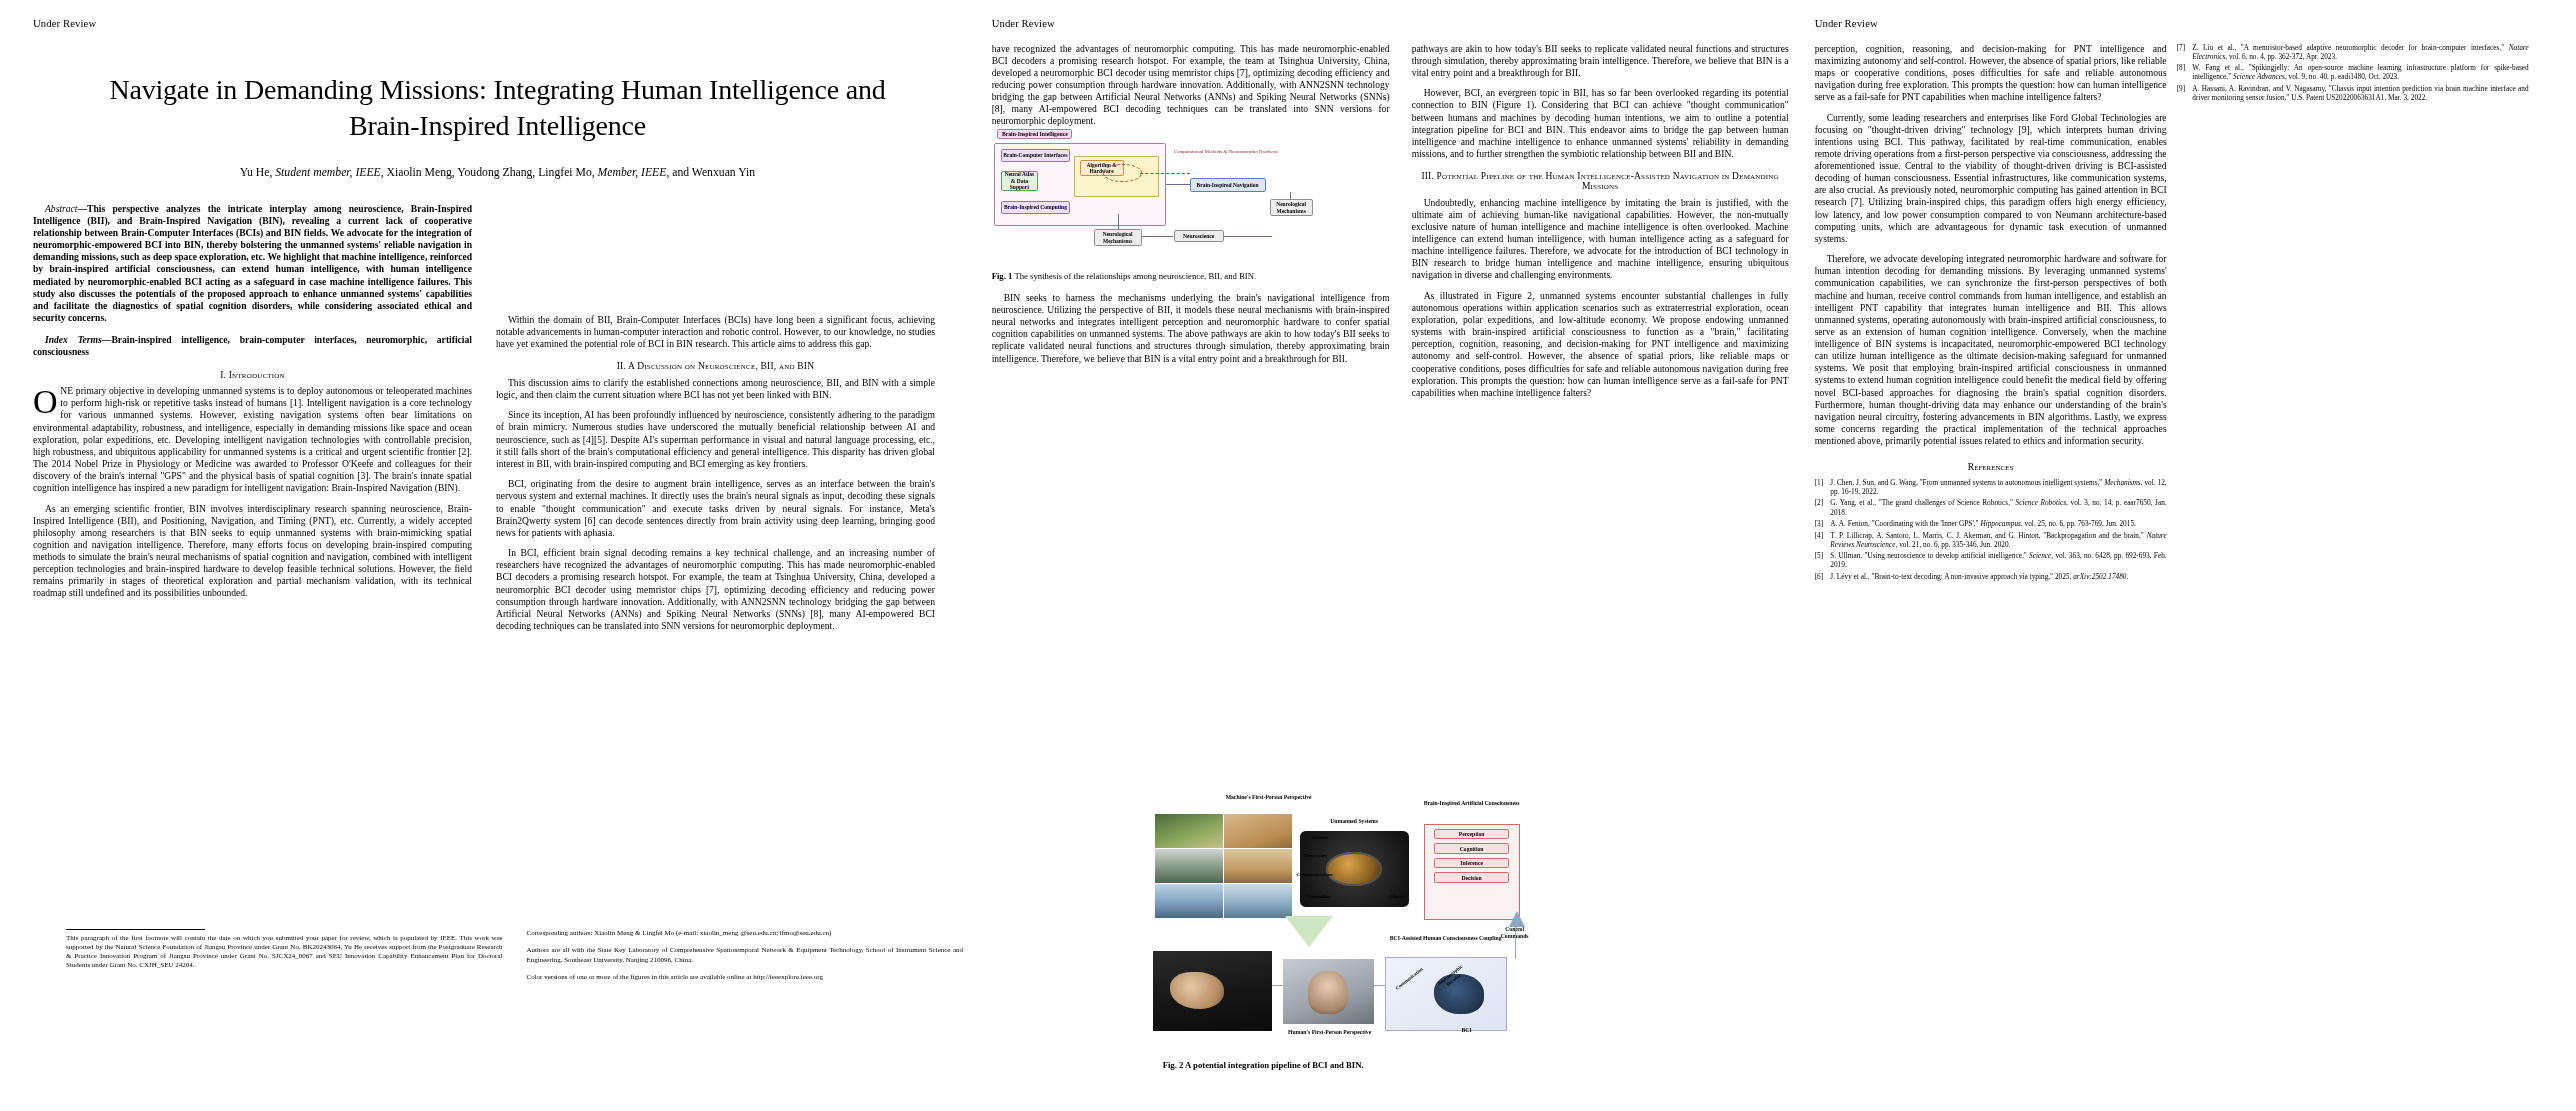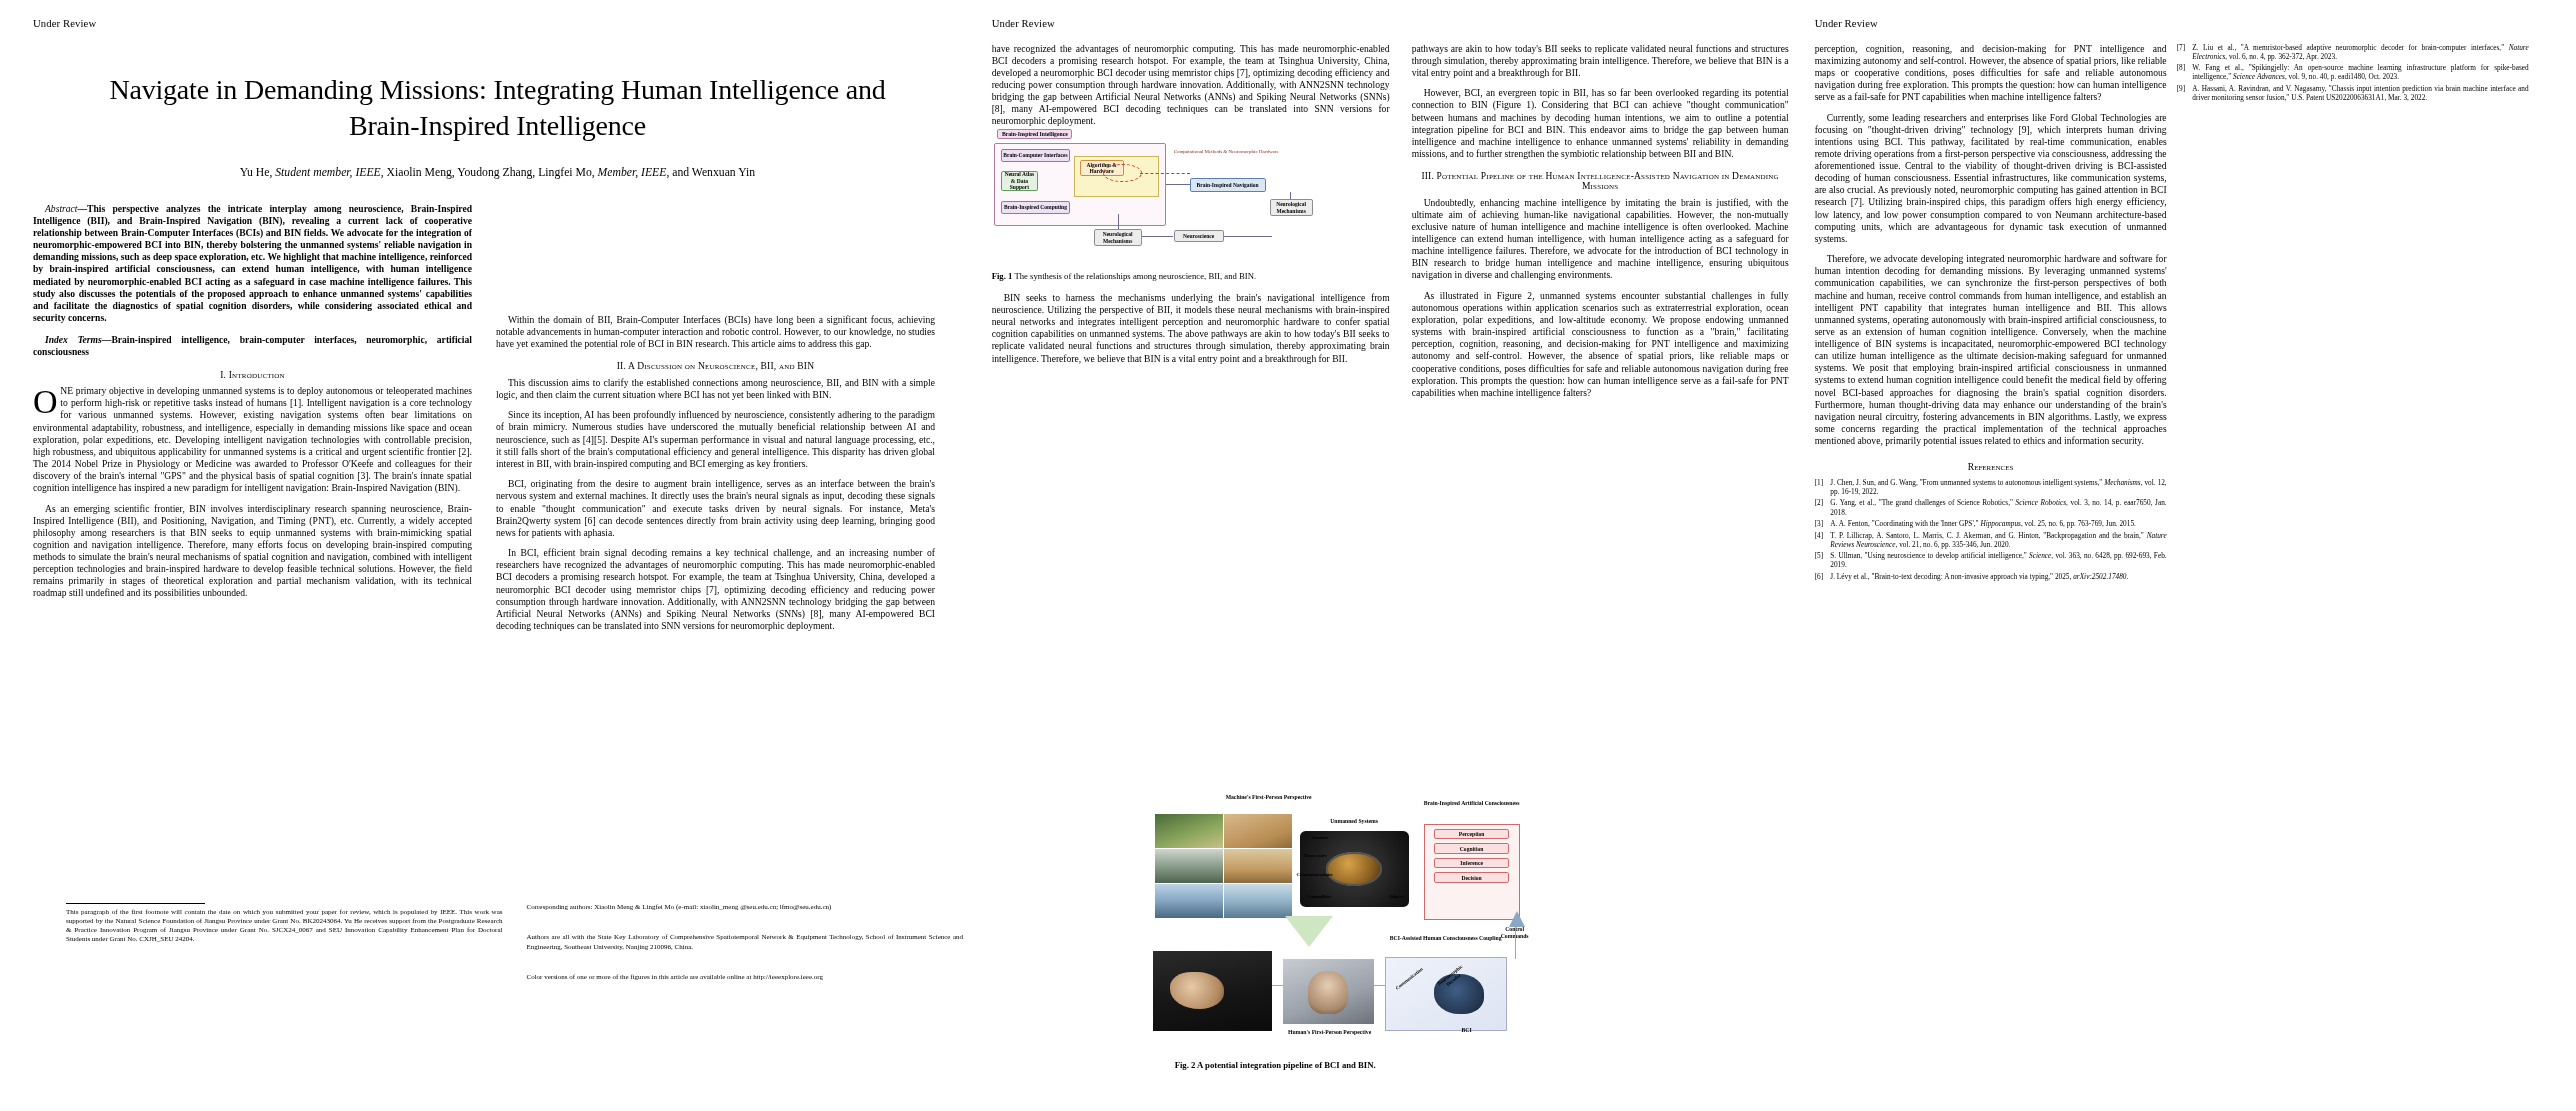--- a/index.html
+++ b/index.html
@@ -98,21 +98,21 @@
     display: flex;
     gap: 24px;
   }
   .footnotes .fcol { width: 439px; }
   .fn {
     font-size: 7px;
     line-height: 1.30;
     text-align: justify;
     margin: 0;
   }
-  .fn + .fn { margin-top: 21px; }
+  .fn + .fn { margin-top: 8px; }
   .rule {
     width: 139px; height: 0.9px; background: #000;
     margin-bottom: 3.7px;
   }
   .two-in-panel { display: flex; gap: 22px; }
   .two-in-panel > div { width: 398px; }
 
   
   .fig1 {
     position: relative;
@@ -478,21 +478,21 @@
       <div class="ph-bci"></div>
       <div class="f2-lbl" style="left:243px; top:182px; width:41px; font-size:4.8px; transform:rotate(-38deg);">Communication</div>
       <div class="f2-lbl" style="left:282px; top:178px; width:48px; font-size:4.8px; transform:rotate(-38deg);">Neuromorphic Decoder</div>
       <div class="f2-lbl" style="left:309px; top:233px; width:24px;">BCI</div>
 
       <div class="f2-line" style="left:126px; top:191px; width:11px; height:0.9px;"></div>
       <div class="f2-line" style="left:228px; top:191px; width:11px; height:0.9px;"></div>
       <div class="f2-line" style="left:369px; top:133px; width:0.9px; height:31.5px;"></div>
     </div>
 
-    <p class="figcap" style="position:absolute; left:196px; bottom:22px; width:389px; font-weight:bold;"><b>Fig. 2</b> <span>A potential integration pipeline of BCI and BIN.</span></p>
+    <p class="figcap" style="position:absolute; left:184px; bottom:22px; width:389px; font-weight:bold;"><b>Fig. 2</b> <span>A potential integration pipeline of BCI and BIN.</span></p>
   </div>
 
   <div class="panel panel-3">
     <div class="running-head">Under Review</div>
 
     <div class="two" style="margin-top:7.4px">
 
       <div>
         <p style="font-size:9.6px;line-height:1.265;text-align:justify">perception, cognition, reasoning, and decision-making for PNT intelligence and maximizing autonomy and self-control. However, the absence of spatial priors, like reliable maps or cooperative conditions, poses difficulties for safe and reliable autonomous navigation during free exploration. This prompts the question: how can human intelligence serve as a fail-safe for PNT capabilities when machine intelligence falters?</p>
         <div class="gap"></div>

